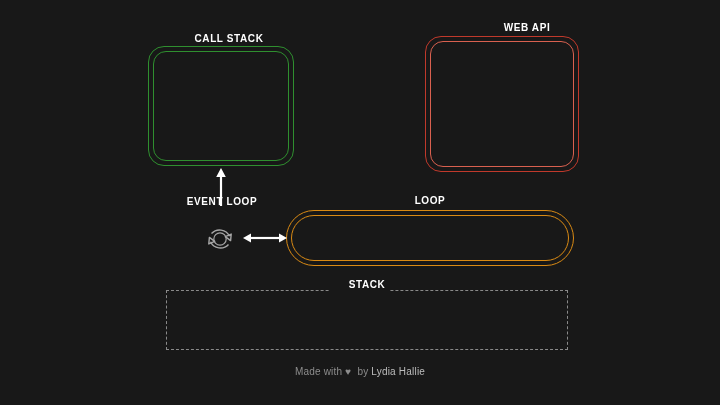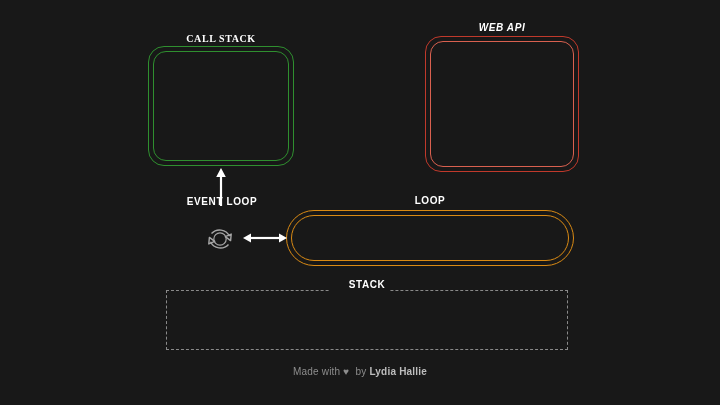--- a/index.html
+++ b/index.html
@@ -35,33 +35,33 @@
   }
   .dbl-inner {
     position:absolute;
     inset:4px;
     border-style:solid;
     border-width:1.5px;
     background:transparent;
   }
 
   
-  #callstack-label { left:148px; top:33px; width:146px;font-family:Liberation Serif, serif; }
+  #callstack-label { left:156px; top:33px; width:146px; }
   #callstack-box {
     left:148px; top:46px; width:146px; height:120px;
     border-color:#2f8f2f;
     border-radius:16px;
   }
   #callstack-box .dbl-inner {
     border-color:#2f8f2f;
     border-radius:13px;
   }
 
   
-  #webapi-label { left:425px; top:22px; width:154px;font-style:italic; }
+  #webapi-label { left:450px; top:22px; width:154px; }
   #webapi-box {
     left:425px; top:36px; width:154px; height:136px;
     border-color:#c0392b;
     border-radius:16px;
   }
   #webapi-box .dbl-inner {
     border-color:#d9604f;
     border-radius:13px;
   }
 
@@ -125,21 +125,21 @@
   #footer {
     position:absolute;
     left:0; top:366px;
     width:720px;
     text-align:center;
     color:#8d8d8d;
     font-size:10px;
     letter-spacing:0.2px;
   }
   #footer .heart { color:#8d8d8d; font-size:10px; }
-  #footer .author { font-weight:bold; color:#bdbdbd;margin-top:42px; }
+  #footer .author { font-weight:normal; color:#bdbdbd;margin-top:42px; }
   #footer span { display:inline; }
 </style>
 </head>
 <body>
 
 <div id="stage">
 
   <div class="panel-label" id="callstack-label">CALL STACK</div>
 
   <div class="dbl-outer" id="callstack-box">

